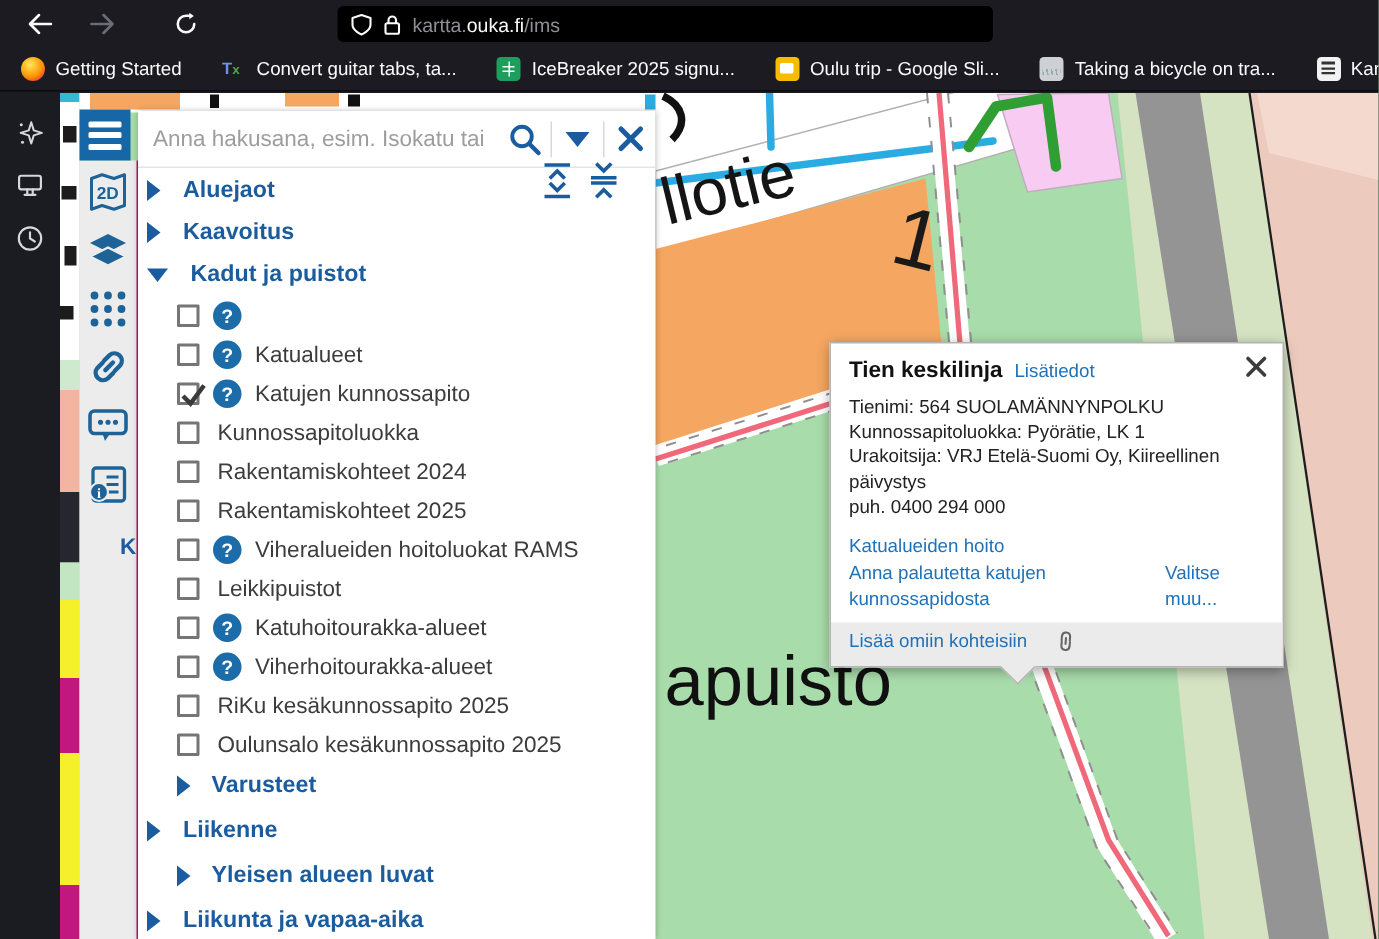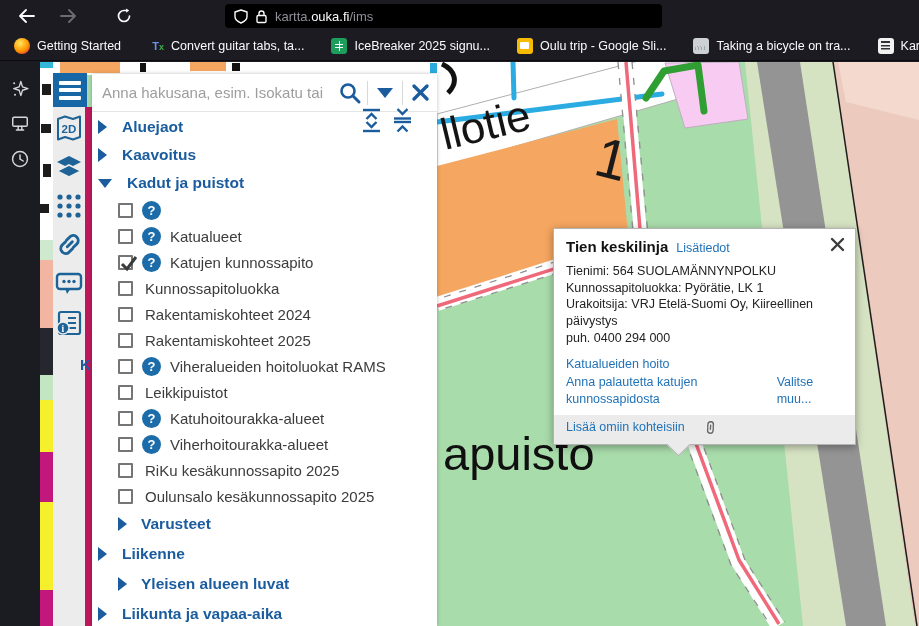--- a/index.html
+++ b/index.html
@@ -12,21 +12,21 @@
   .nav-btn.back{ margin-left:12px; } .nav-btn.fwd{ margin-left:14px; } .nav-btn.reload{ margin-left:28px; }
   .urlbar { position:absolute; left:225px; top:4px; width:437px; height:24px; background:#000000; border-radius:4px; display:flex; align-items:center; padding:0 9px; gap:7px; }
   .urlbar .utext { font-size:13px; color:#8f8f98; white-space:nowrap; }
   .urlbar .utext b { color:#fbfbfe; font-weight:normal; }
 
   .bookmarks { position:absolute; left:0; top:31px; width:919px; height:30px; background:#1c1b22; display:flex; align-items:center; padding-left:14px; gap:27px; border-bottom:1px solid #0c0c10;}
   .bm { display:flex; align-items:center; gap:7px; white-space:nowrap; }
   .bm .lbl { font-size:12.5px; color:#fbfbfe; }
   .fav { width:16px; height:16px; border-radius:3px; flex:0 0 auto; position:relative; }
   .fav.firefox { border-radius:50%; background:radial-gradient(circle at 38% 32%, #ffe75c, #ff9500 55%, #e1373e 85%); }
-  .fav.tabs { background:transparent; font-size:11px; line-height:16px; text-align:right; font-weight:bold; color:#6f8fe8; }
+  .fav.tabs { background:transparent; font-size:11px; line-height:16px; text-align:left; font-weight:bold; color:#6f8fe8; }
   .fav.tabs i { font-style:normal; color:#3fae4a; font-size:9px; }
   .fav.sheet { background:#1e9e5c; } .fav.sheet:before{ content:""; position:absolute; left:4px; top:3px; width:8px; height:10px; background:
     linear-gradient(#fff,#fff) 0 3px/8px 1.4px no-repeat,
     linear-gradient(#fff,#fff) 0 6.4px/8px 1.4px no-repeat,
     linear-gradient(#fff,#fff) 3.2px 0/1.4px 10px no-repeat; }
   .fav.slides { background:#f7bc02; } .fav.slides:before{ content:""; position:absolute; left:3.5px; top:4.5px; width:9px; height:7px; background:#fff; border-radius:1px; }
   .fav.photo { background:#cdd1d6; } .fav.photo:before{ content:""; position:absolute; left:2px; top:8px; width:12px; height:4px; background:repeating-linear-gradient(80deg,#9aa,#9aa 1px,transparent 1px,transparent 3px); }
   .fav.doc { background:#f2f2f2; } .fav.doc:before{ content:""; position:absolute; left:3.5px; top:3px; width:9px; height:10px; background:
     linear-gradient(#333,#333) 0 0/9px 2px no-repeat,
     linear-gradient(#333,#333) 0 4px/9px 1.5px no-repeat,
@@ -34,21 +34,21 @@
 
   
   .fxbar { position:absolute; left:0; top:62px; width:40px; height:564px; background:#1b1b22; display:flex; flex-direction:column; align-items:center; padding-top:16px; gap:13px; z-index:6; }
   .fxbar .fxicon { width:22px; height:22px; display:flex; align-items:center; justify-content:center; }
 
   
   .map-wrap { position:absolute; left:40px; top:62px; width:879px; height:564px; }
   svg text.maplabel { font-family:"Liberation Sans",sans-serif; }
 
   
-  .toolcol { position:absolute; left:53px; top:107px; width:39px; height:519px; background:#ececec; border-right:7px solid #be185d; display:flex; flex-direction:column; align-items:center; padding-top:5px; gap:8px; z-index:7; }
+  .toolcol { position:absolute; left:53px; top:107px; width:39px; height:519px; background:#ececec; border-right:1px solid #be185d; display:flex; flex-direction:column; align-items:center; padding-top:5px; gap:8px; z-index:7; }
   .tool { width:32px; height:31px; display:flex; align-items:center; justify-content:center; }
   .hamburger { position:absolute; left:53px; top:73px; width:34px; height:34px; background:#1766a6; display:flex; flex-direction:column; justify-content:center; align-items:center; gap:3.5px; z-index:8; }
   .hamburger span { display:block; width:22px; height:4px; background:#fff; border-radius:1px; }
   .k-partial { position:absolute; left:80px; top:356px; z-index:8; color:#1a5c9e; font-weight:bold; font-size:15px; }
 
   
   .panel { position:absolute; left:92px; top:74px; width:345px; height:552px; background:#fff; z-index:7; box-shadow:0 0 4px rgba(0,0,0,.25); }
   .searchrow { height:38px; display:flex; align-items:center; border-bottom:1px solid #e4e4e4; }
   .searchrow input { flex:1; border:0; outline:0; font-size:15px; padding:0 6px 0 10px; color:#333; font-family:inherit; min-width:0; background:transparent; }
   .searchrow input::placeholder { color:#9d9d9d; }

